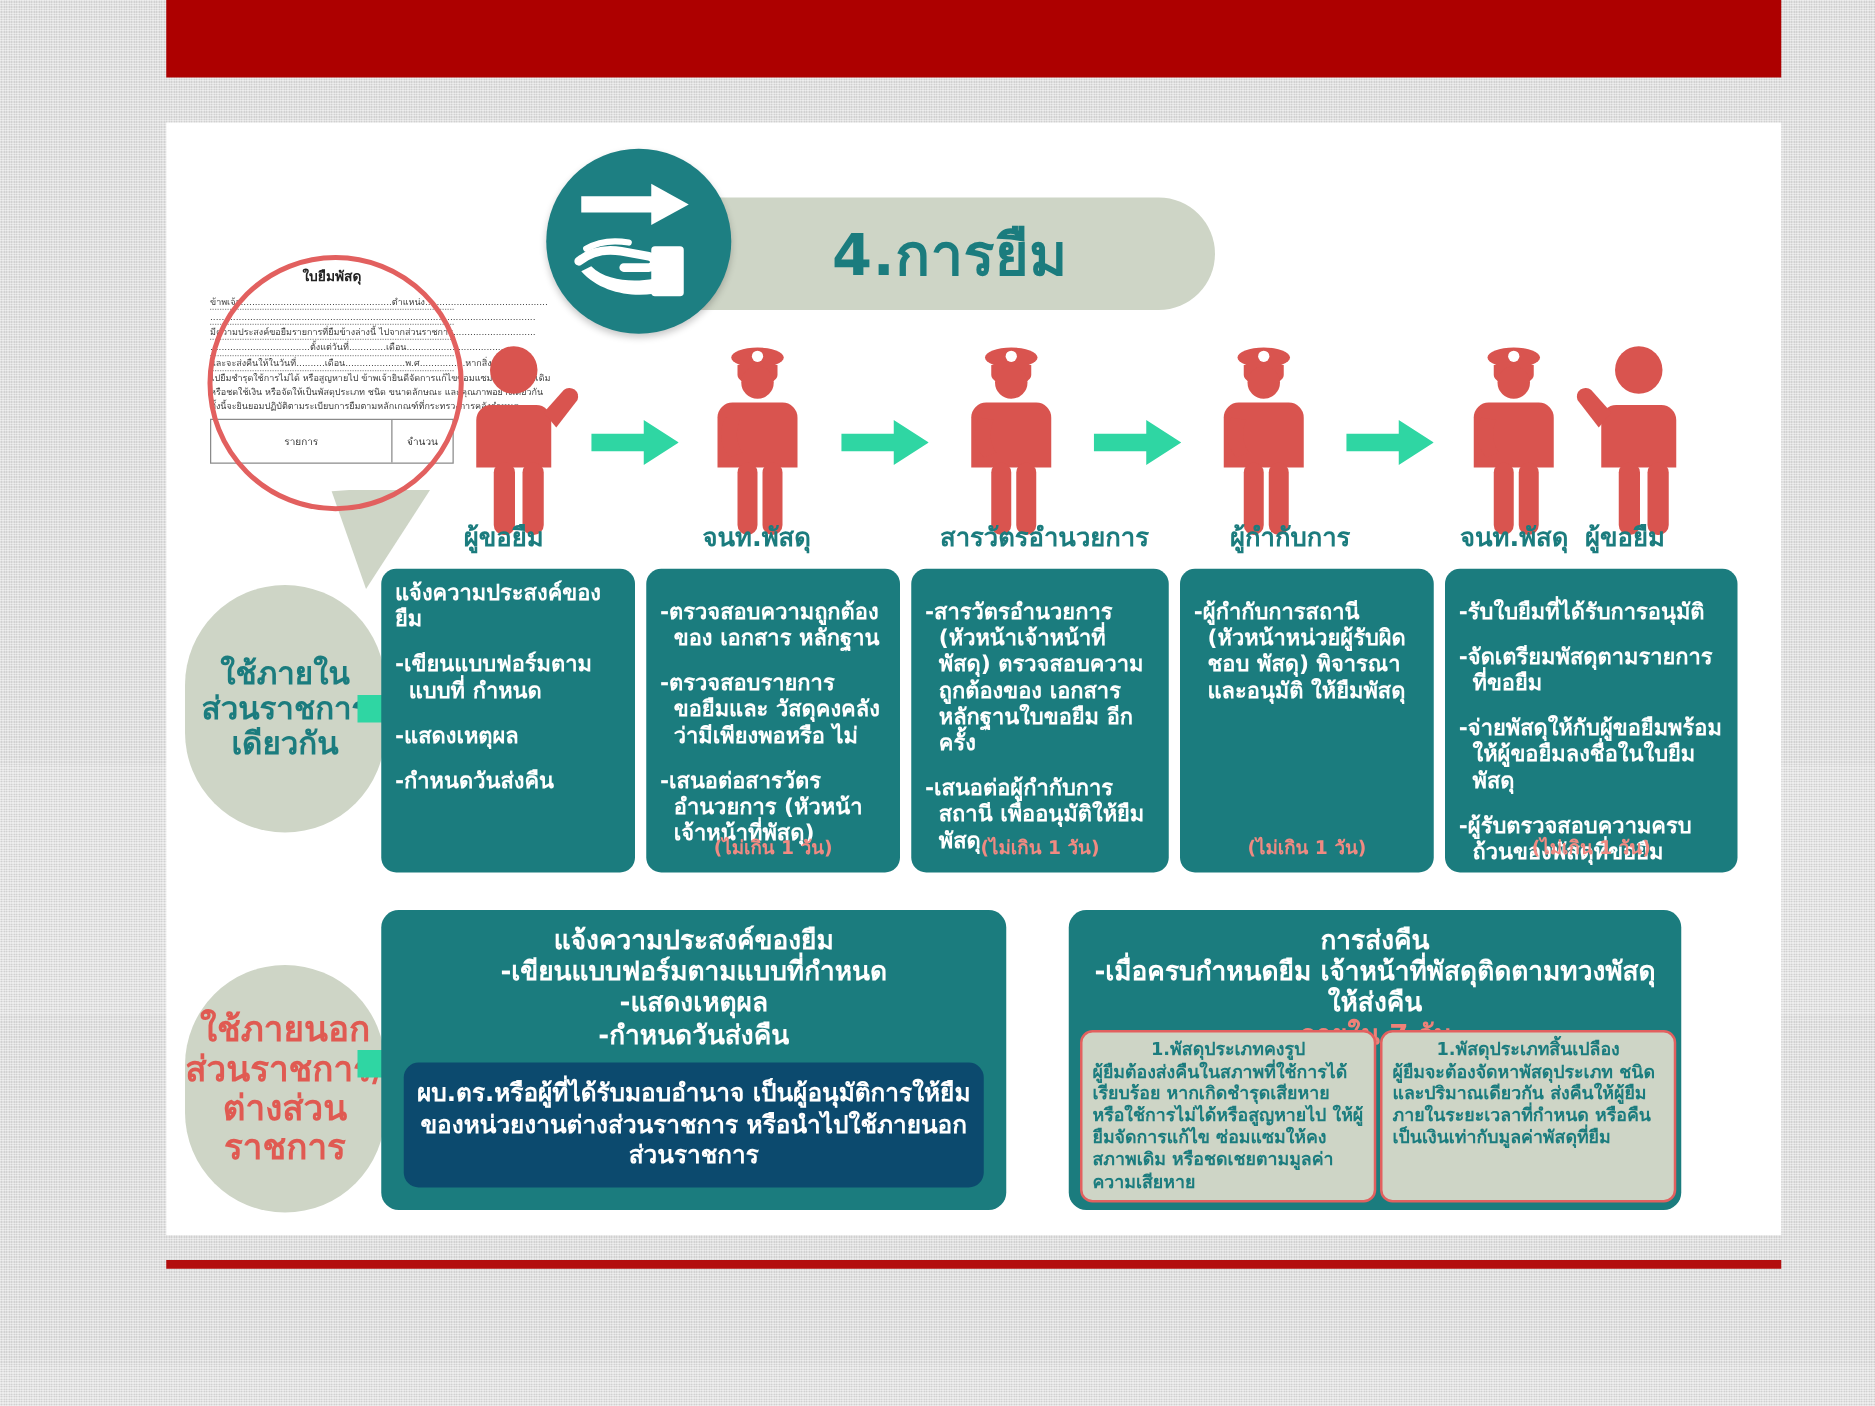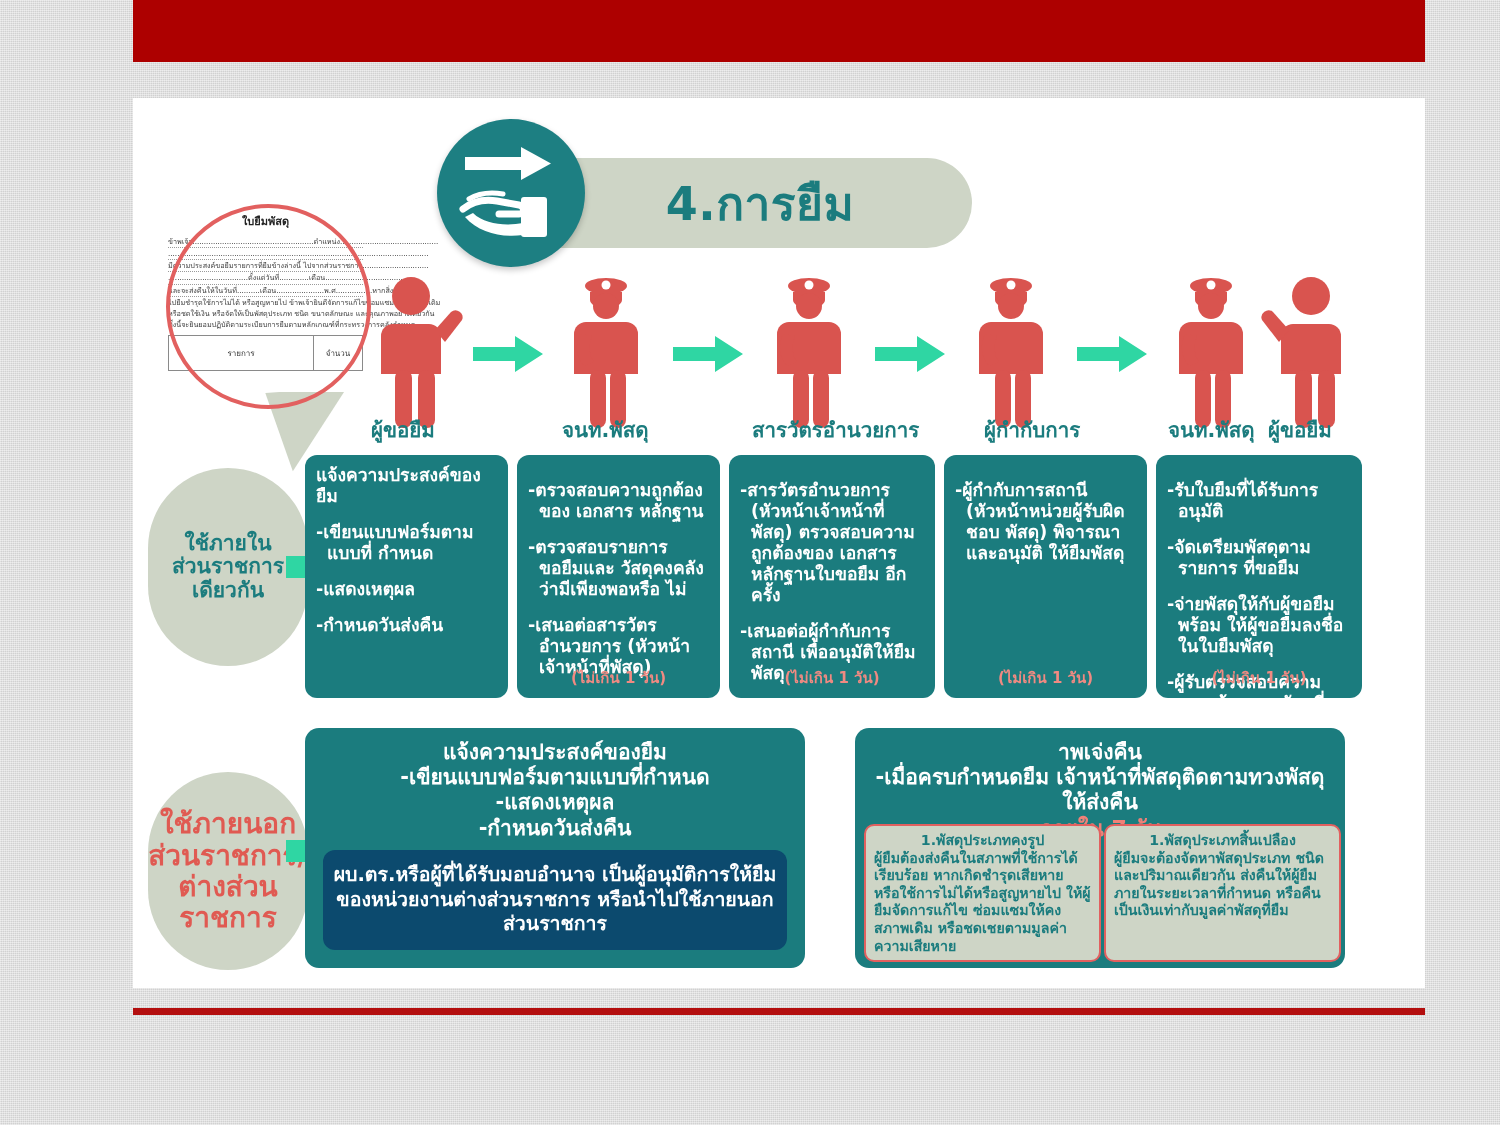--- a/index.html
+++ b/index.html
@@ -45,21 +45,21 @@
   .people{position:absolute;left:355px;top:272px;width:1010px;height:170px;}
   .person{position:absolute;top:0;width:92px;height:170px;}
   .person svg{display:block;}
   .arrow{position:absolute;top:62px;width:70px;height:40px;}
   .plabel{position:absolute;top:413px;color:#1b7c7e;font-size:20.5px;font-weight:bold;white-space:nowrap;}
 
   
   .oval{position:absolute;background:#ced5c6;display:flex;align-items:center;justify-content:center;
     text-align:center;font-weight:bold;line-height:1.12;}
   .oval1{left:148px;top:468px;width:160px;height:198px;border-radius:80px 80px 80px 80px;
-    color:#1b7c7e;font-size:21px;}
+    color:#1b7c7e;font-size:25px;}
   .oval2{left:148px;top:772px;width:160px;height:198px;border-radius:80px;
     color:#e05a52;font-size:28px;}
   .connector{position:absolute;width:28px;height:22px;background:#2fd6a3;}
 
   
   .step{position:absolute;top:455px;height:243px;background:#1b7c7e;border-radius:12px;
     color:#fff;box-sizing:border-box;padding:10px 11px 6px 11px;}
   .step .head{font-size:17.5px;font-weight:bold;line-height:1.2;}
   .step ul{margin:0;padding:0;list-style:none;}
   .step li{font-size:17.5px;font-weight:bold;line-height:1.2;margin-top:15px;
@@ -273,21 +273,21 @@
     <div class="days">(ไม่เกิน 1 วัน)</div>
   </div>
 
   <div class="step" style="left:944px;width:203px">
     <ul>
       <li>-ผู้กำกับการสถานี (หัวหน้าหน่วยผู้รับผิดชอบ พัสดุ) พิจารณาและอนุมัติ ให้ยืมพัสดุ</li>
     </ul>
     <div class="days">(ไม่เกิน 1 วัน)</div>
   </div>
 
-  <div class="step" style="left:1156px;width:206px">
+  <div class="step" style="left:1156px;width:234px">
     <ul>
       <li>-รับใบยืมที่ได้รับการอนุมัติ</li>
       <li>-จัดเตรียมพัสดุตามรายการ ที่ขอยืม</li>
       <li>-จ่ายพัสดุให้กับผู้ขอยืมพร้อม ให้ผู้ขอยืมลงชื่อในใบยืมพัสดุ</li>
       <li>-ผู้รับตรวจสอบความครบ ถ้วนของพัสดุที่ขอยืม</li>
     </ul>
     <div class="days">(ไม่เกิน 1 วัน)</div>
   </div>
 
   <div class="panel panel-left">
@@ -297,21 +297,21 @@
     <div class="pline">-กำหนดวันส่งคืน</div>
     <div class="redbox">
       <div>
         <div>ผบ.ตร.หรือผู้ที่ได้รับมอบอำนาจ  เป็นผู้อนุมัติการให้ยืม</div>
         <div>ของหน่วยงานต่างส่วนราชการ หรือนำไปใช้ภายนอกส่วนราชการ</div>
       </div>
     </div>
   </div>
 
   <div class="panel panel-right">
-    <div class="ptitle">าพเจ่งคืน</div>
+    <div class="ptitle">การส่งคืน</div>
     <div class="pline">-เมื่อครบกำหนดยืม  เจ้าหน้าที่พัสดุติดตามทวงพัสดุให้ส่งคืน</div>
     <div class="pred">ภายใน 7 วัน</div>
 
     <div class="subbox sb1">
       <div class="sbtitle">1.พัสดุประเภทคงรูป</div>
       <div>ผู้ยืมต้องส่งคืนในสภาพที่ใช้การได้ เรียบร้อย หากเกิดชำรุดเสียหาย หรือใช้การไม่ได้หรือสูญหายไป ให้ผู้ยืมจัดการแก้ไข ซ่อมแซมให้คงสภาพเดิม หรือชดเชยตามมูลค่าความเสียหาย</div>
     </div>
     <div class="subbox sb2">
       <div class="sbtitle">1.พัสดุประเภทสิ้นเปลือง</div>
       <div>ผู้ยืมจะต้องจัดหาพัสดุประเภท ชนิด และปริมาณเดียวกัน ส่งคืนให้ผู้ยืมภายในระยะเวลาที่กำหนด หรือคืนเป็นเงินเท่ากับมูลค่าพัสดุที่ยืม</div>

